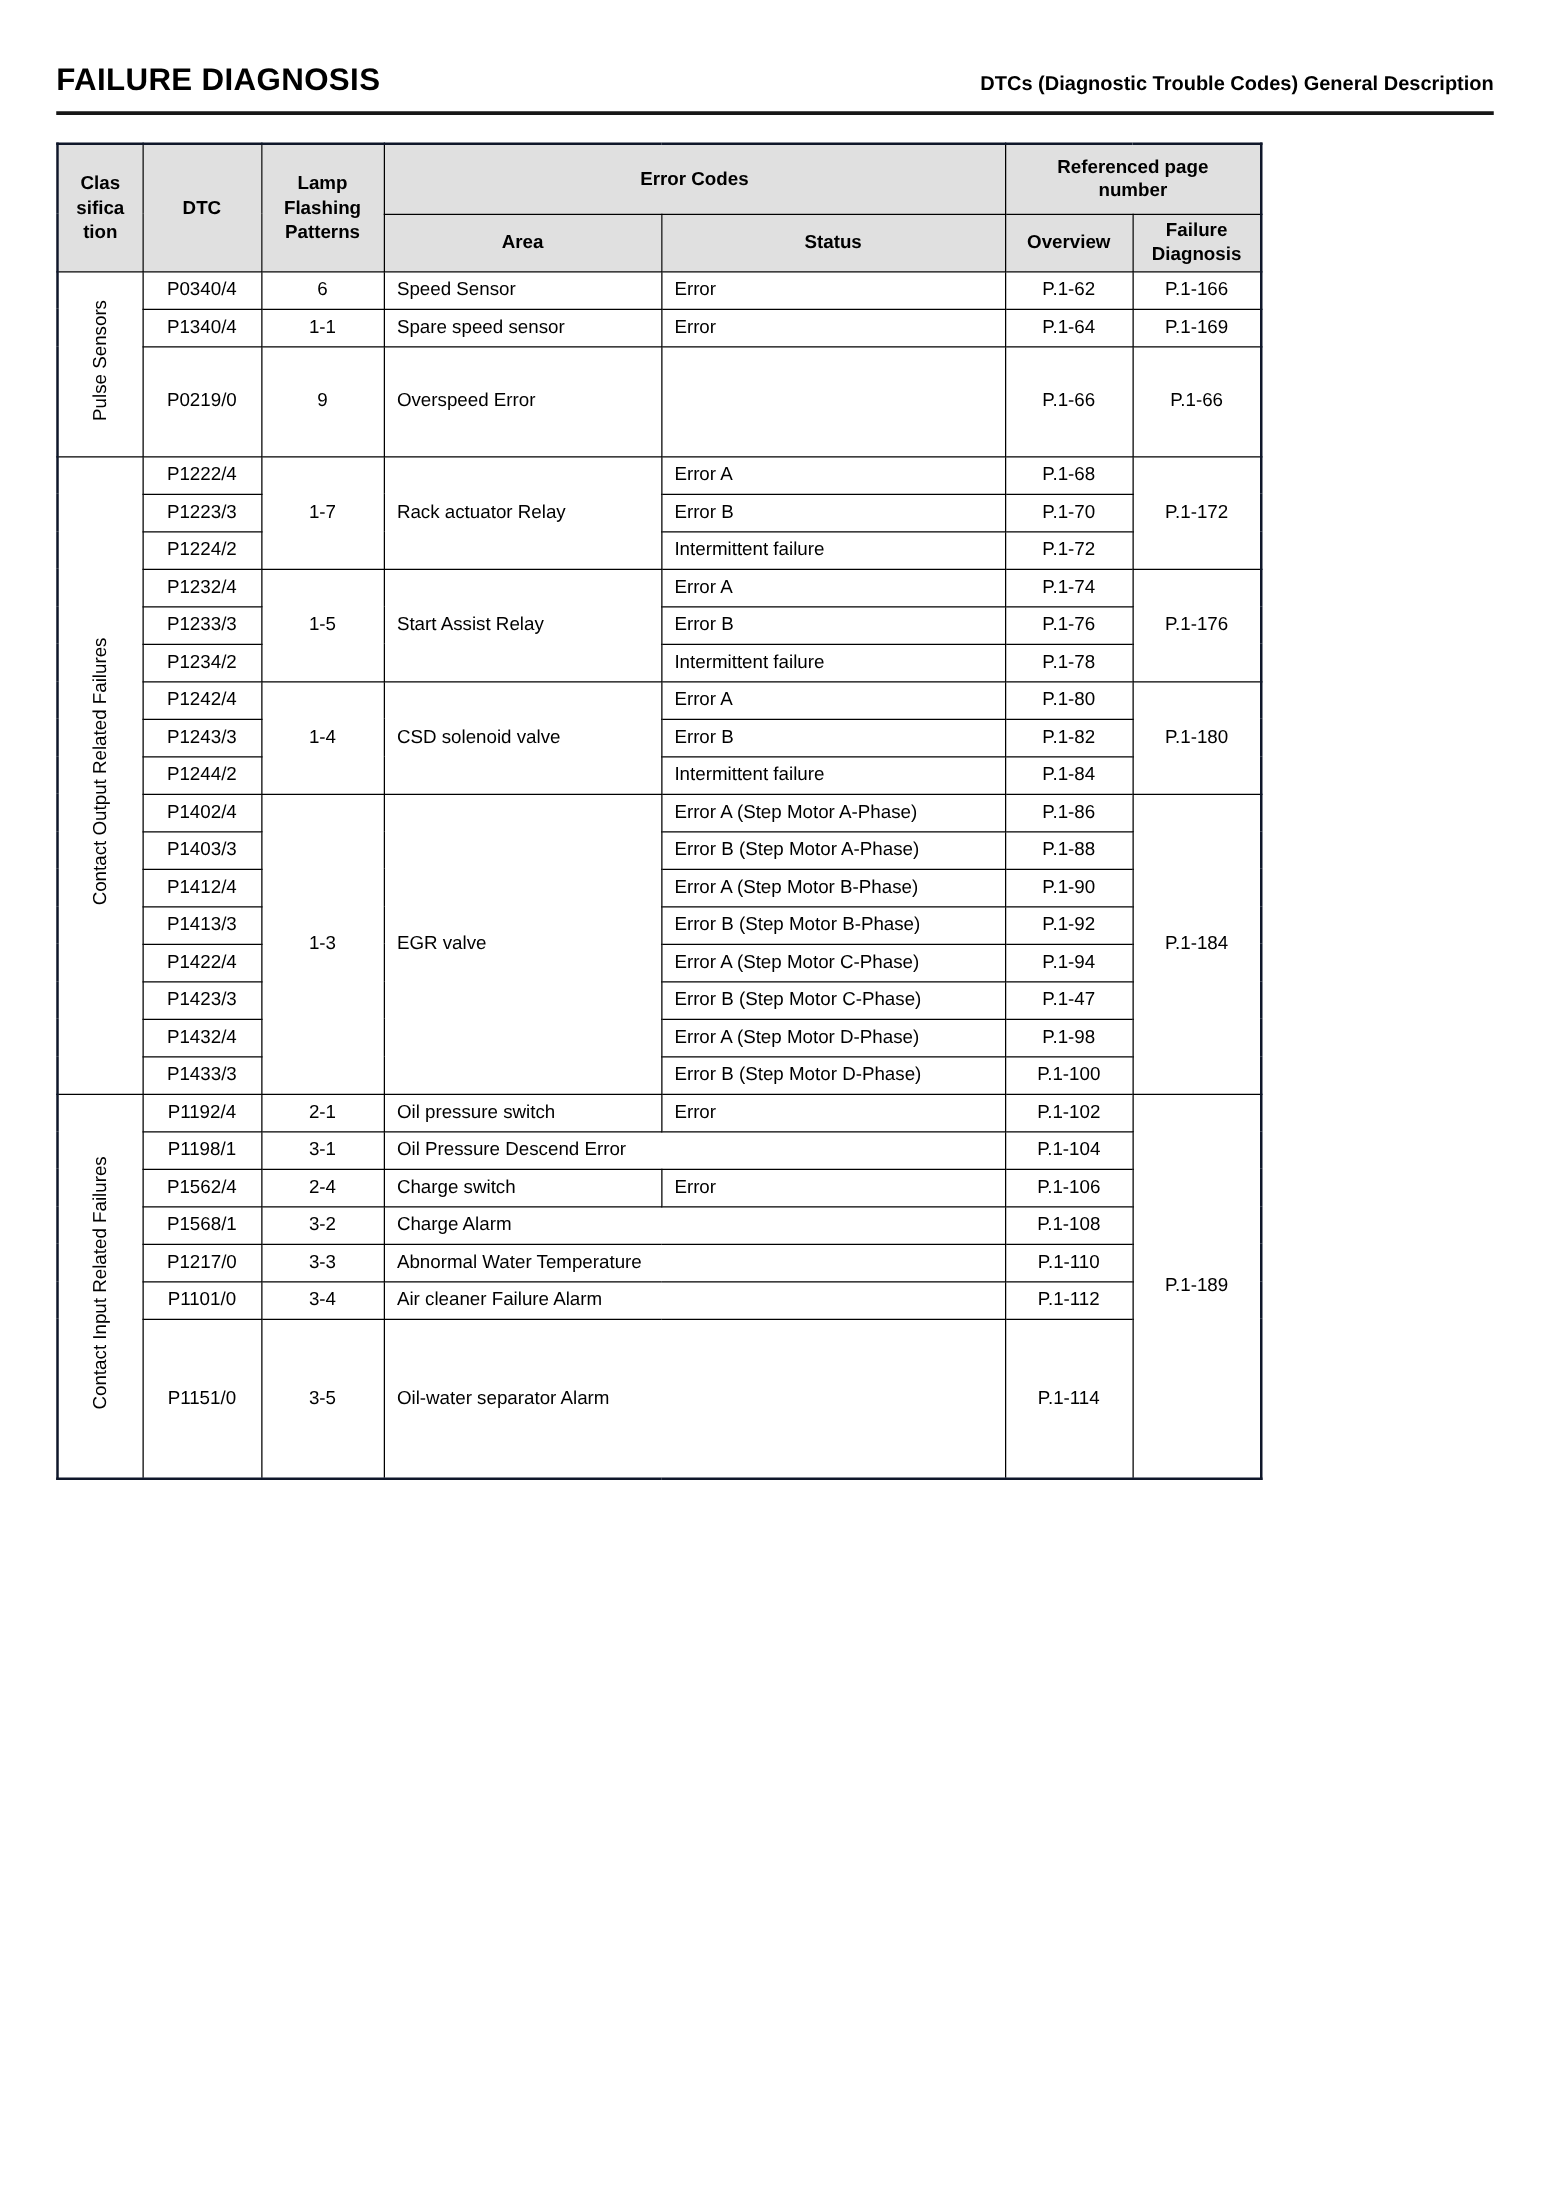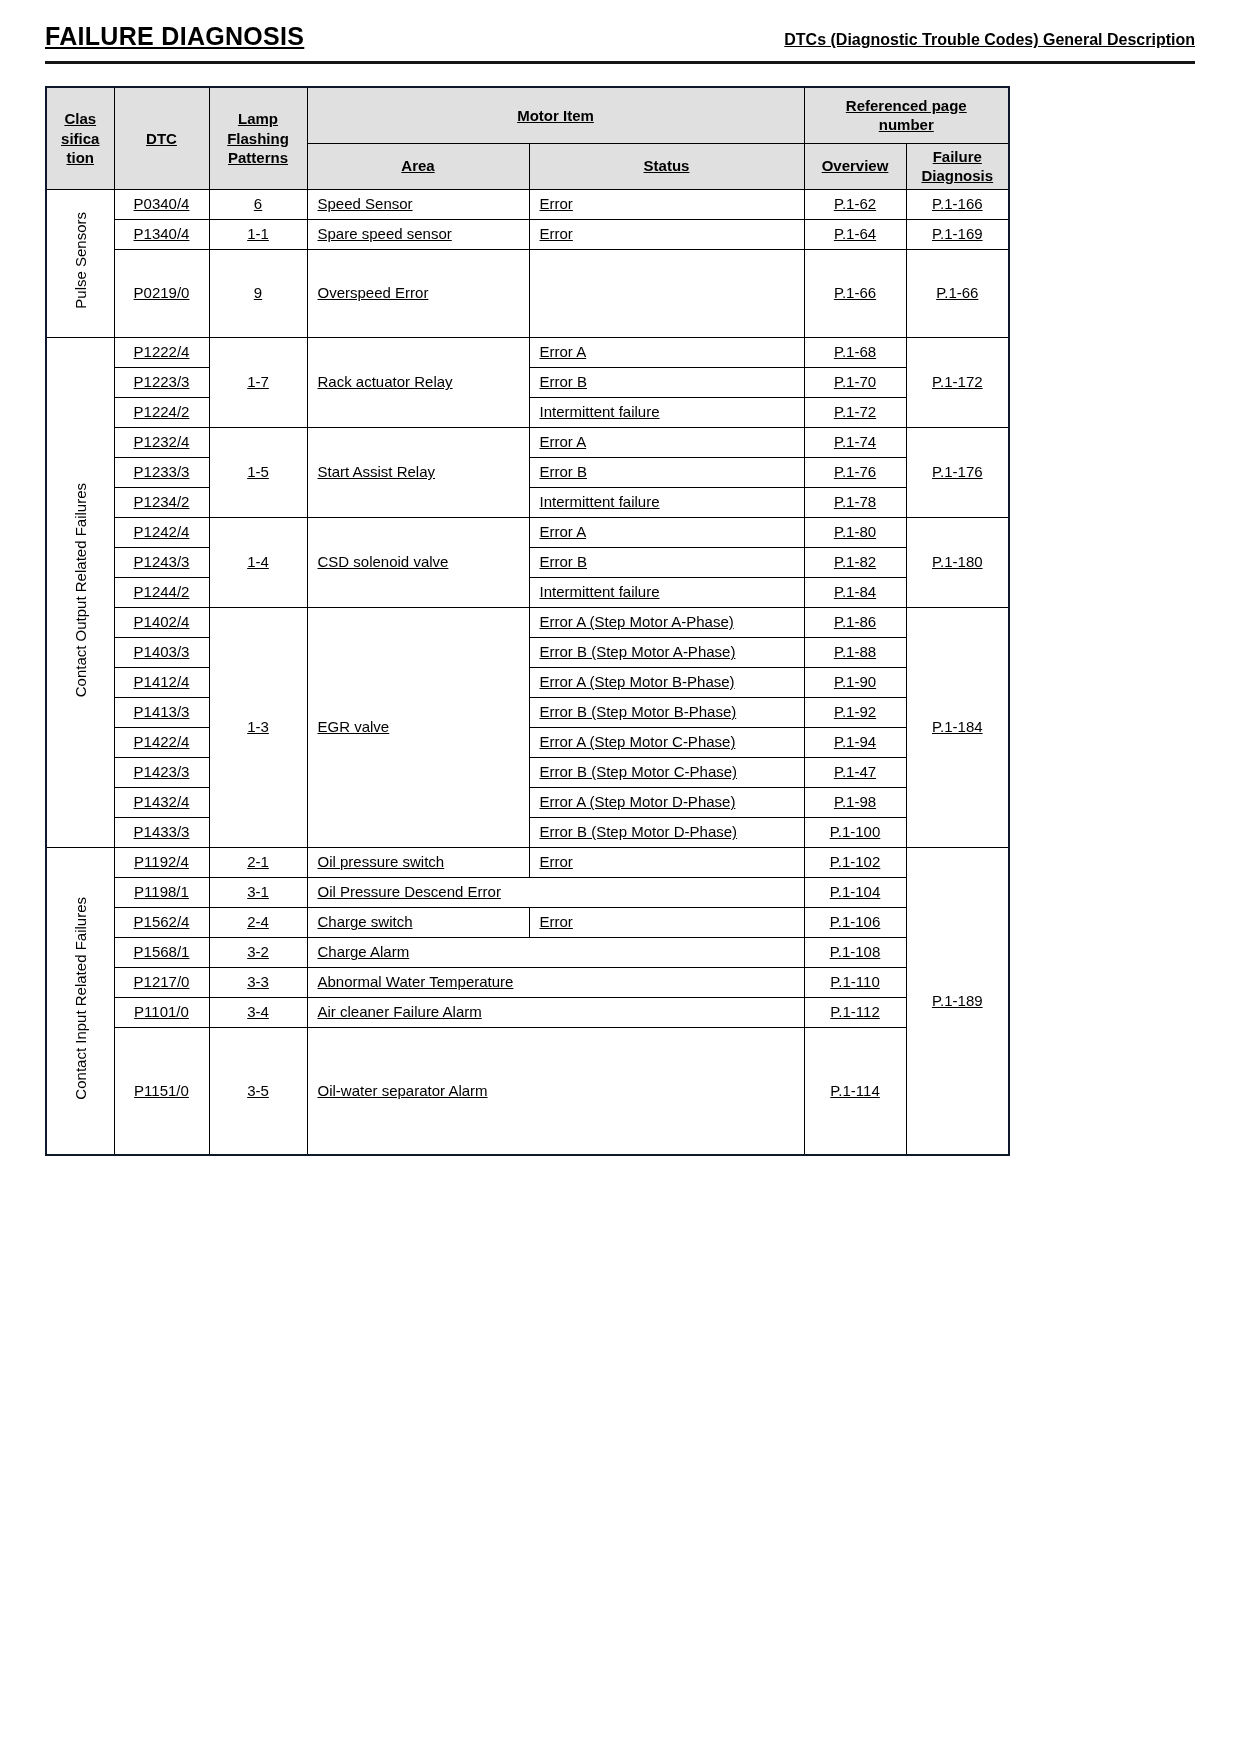--- a/index.html
+++ b/index.html
@@ -4,21 +4,21 @@
 <style>
   html, body { margin: 0; padding: 0; }
   body {
     width: 1240px; height: 1755px;
     position: relative;
     background: #ffffff;
     color: #000;
     font-family: "Liberation Sans", "DejaVu Sans", sans-serif;
     overflow: hidden;
   }
-  .page { padding: 24px 45px 0 45px; text-decoration: underline; }
+  .page { padding: 52px 45px 0 45px; }
   .hdr {
     display: flex; justify-content: space-between; align-items: flex-end;
     padding-bottom: 12px; border-bottom: 3px solid #161616;
   }
   .hdr h1 { margin: 0; font-size: 25px; line-height: 1; letter-spacing: .3px; font-weight: bold; }
   .hdr h2 { margin: 0; font-size: 16px; line-height: 1.1; font-weight: bold; }
 
   table {
     border-collapse: collapse; table-layout: fixed;
     width: 963px; margin-top: 22px;
@@ -72,21 +72,21 @@
         <col class="c6">
         <col class="c7">
     </colgroup>
     <thead>
       <tr>
         <th rowspan="2" class="pre">Clas
 sifica
 tion</th>
         <th rowspan="2">DTC</th>
         <th rowspan="2">Lamp Flashing Patterns</th>
-        <th colspan="2">Motor Item</th>
+        <th colspan="2">Error Codes</th>
         <th colspan="2" class="pre">Referenced page
 number</th>
       </tr>
       <tr>
         <th>Area</th>
         <th>Status</th>
         <th>Overview</th>
         <th class="pre">Failure
 Diagnosis</th>
       </tr>

